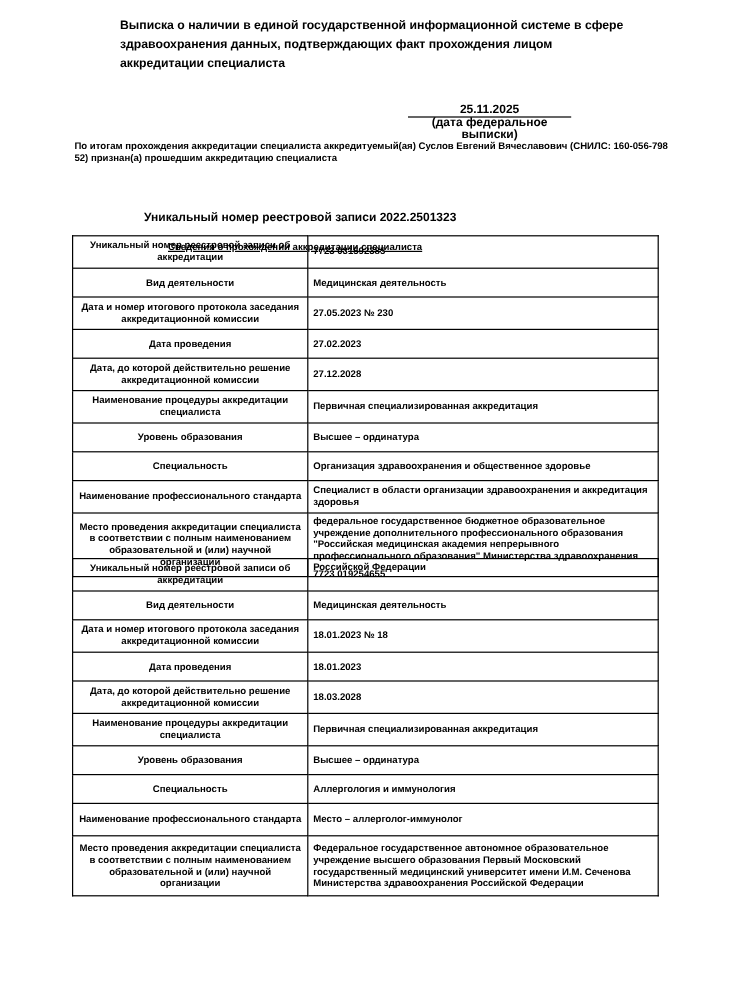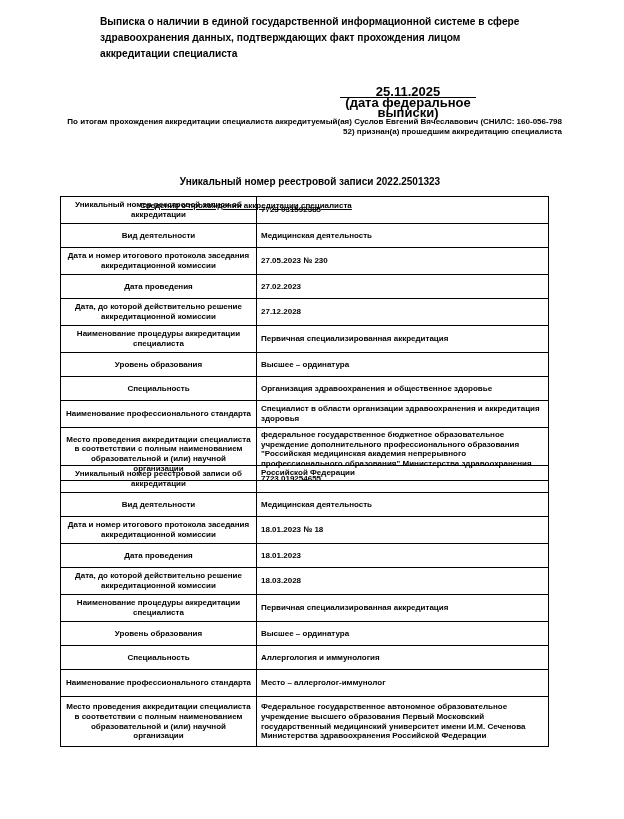--- a/index.html
+++ b/index.html
@@ -6,34 +6,34 @@
     body {
       width: 624px; height: 819px; position: relative; overflow: hidden;
       font-family: "Liberation Sans", sans-serif; color: #000;
     }
     .page-title {
       position: absolute; left: 100px; width: 420px; top: 14px;
       font-weight: bold; font-size: 10.2px; line-height: 16px;
     }
     .date-block {
       position: absolute; left: 340px; width: 136px; top: 87px;
-      text-align: center; font-weight: bold; font-size: 13px; line-height: 10px;
+      text-align: center; font-weight: bold; font-size: 10px; line-height: 10px;
     }
     .date-value { border-bottom: 1px solid #000; padding-bottom: 0px; }
     .intro {
       position: absolute; left: 62px; width: 500px; top: 117px;
-      text-align: right; font-weight: bold; font-size: 8px; line-height: 10px;
+      text-align: left; font-weight: bold; font-size: 8px; line-height: 10px;
     }
     .section-title {
       position: absolute; left: 140px; width: 340px; top: 157px;
       font-weight: bold; font-size: 8px; text-decoration: underline; margin-top: 44px;
     }
     .registry-title {
       position: absolute; left: 120px; width: 380px; top: 176px;
-      text-align: center; font-weight: bold; font-size: 10px;
+      text-align: left; font-weight: bold; font-size: 10px;
     }
     table.record {
       position: absolute; left: 60px; width: 489px;
       border-collapse: collapse; table-layout: fixed;
       font-size: 8px; font-weight: bold; line-height: 9.6px;
     }
     table.record td {
       border: 1px solid #000; padding: 2px 4px; vertical-align: middle;
     }
     table.record td.label { width: 187px; text-align: center; }

